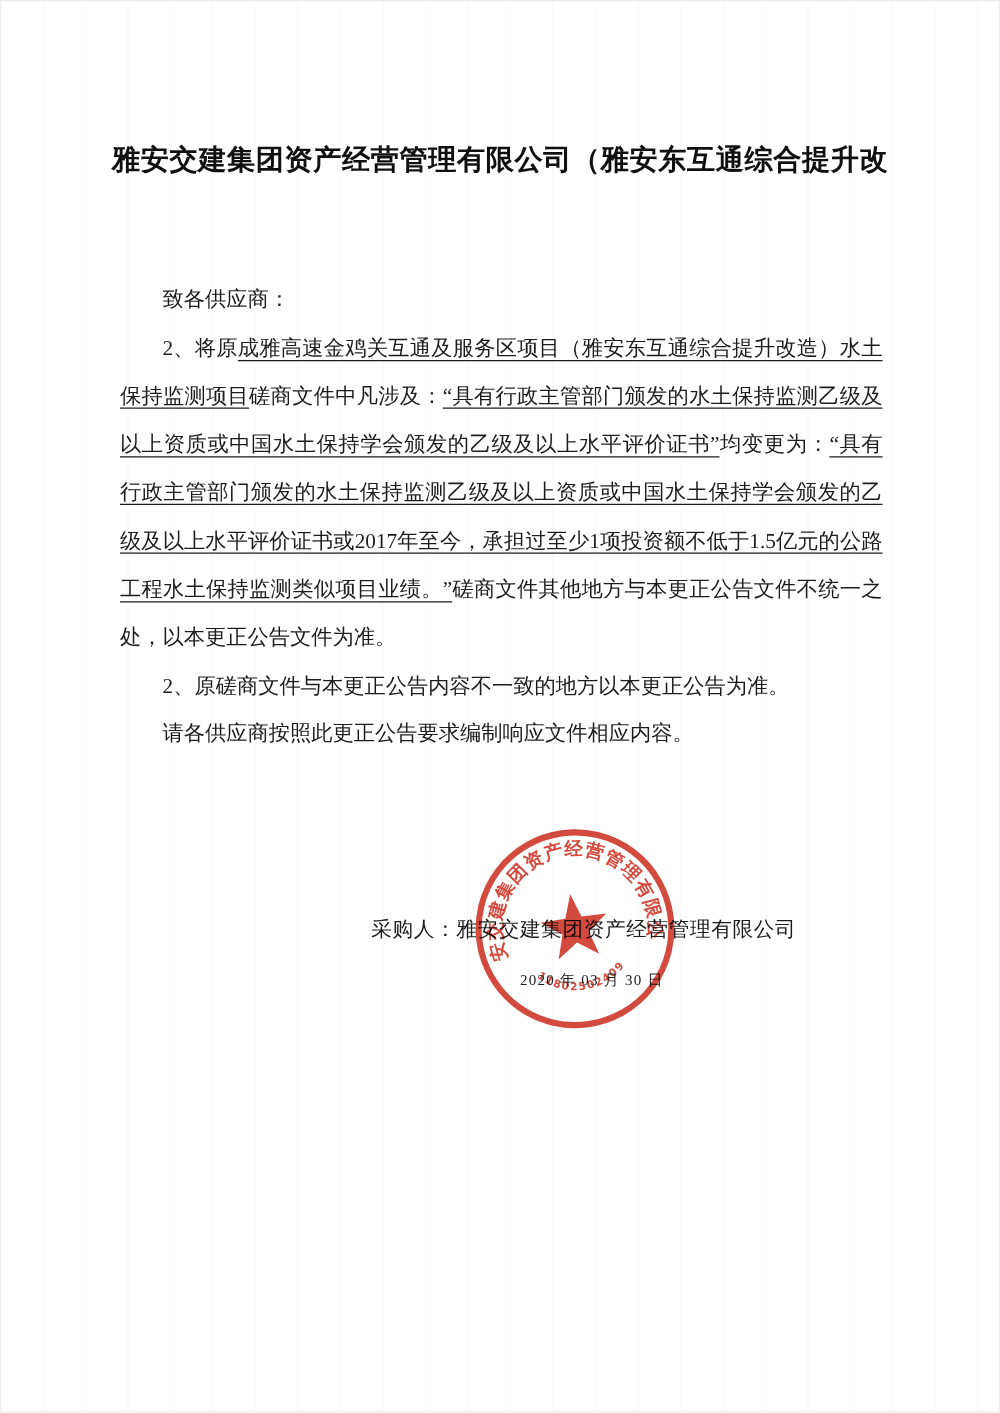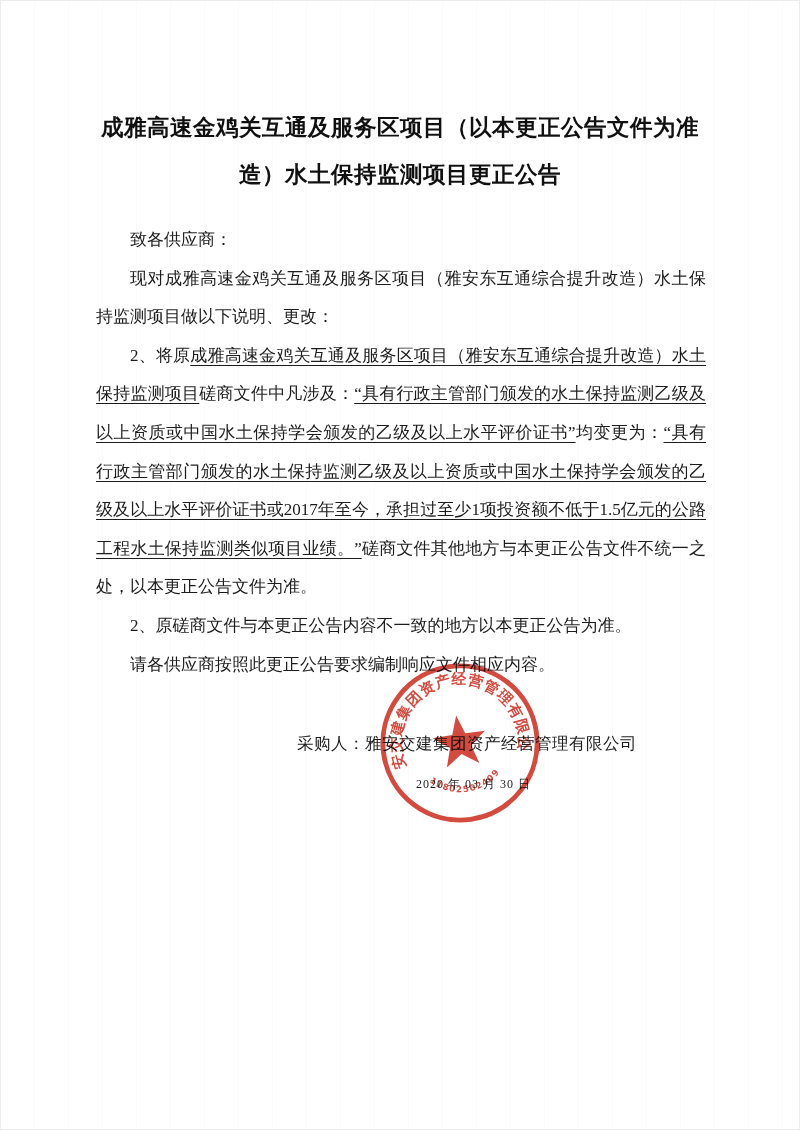--- a/index.html
+++ b/index.html
@@ -75,27 +75,25 @@
     font-family: "DejaVu Sans", "Liberation Sans", sans-serif;
     letter-spacing: 1.5px;
   }
 </style>
 </head>
 <body>
 
 <div class="page">
 
   <header class="title">
-    <div class="title-line">成雅高速金鸡关互通及服务区项目（以本更正公告文件为准</div>
-    <div class="title-line">造）水土保持监测项目更正公告</div>
+    <div class="title-line">雅安交建集团资产经营管理有限公司（雅安东互通综合提升改</div>
   </header>
 
   <main class="body" id="body-host">
       <p class="para"><span>致各供应商：</span></p>
-      <p class="para"><span>现对成雅高速金鸡关互通及服务区项目（雅安东互通综合提升改造）水土保持监测项目做以下说明、更改：</span></p>
       <p class="para"><span>2、将原</span><span class="u">成雅高速金鸡关互通及服务区项目（雅安东互通综合提升改造）水土保持监测项目</span><span>磋商文件中凡涉及：</span><span class="u">“具有行政主管部门颁发的水土保持监测乙级及以上资质或中国水土保持学会颁发的乙级及以上水平评价证书”</span><span>均变更为：</span><span class="u">“具有行政主管部门颁发的水土保持监测乙级及以上资质或中国水土保持学会颁发的乙级及以上水平评价证书或2017年至今，承担过至少1项投资额不低于1.5亿元的公路工程水土保持监测类似项目业绩。”</span><span>磋商文件其他地方与本更正公告文件不统一之处，以本更正公告文件为准。</span></p>
       <p class="para"><span>2、原磋商文件与本更正公告内容不一致的地方以本更正公告为准。</span></p>
       <p class="para"><span>请各供应商按照此更正公告要求编制响应文件相应内容。</span></p>
     </main>
 
   <div class="purchaser">采购人：雅安交建集团资产经营管理有限公司</div>
   <div class="date">2020 年 03 月 30 日</div>
 
   <div class="seal">
     <svg viewBox="0 0 200 200">

